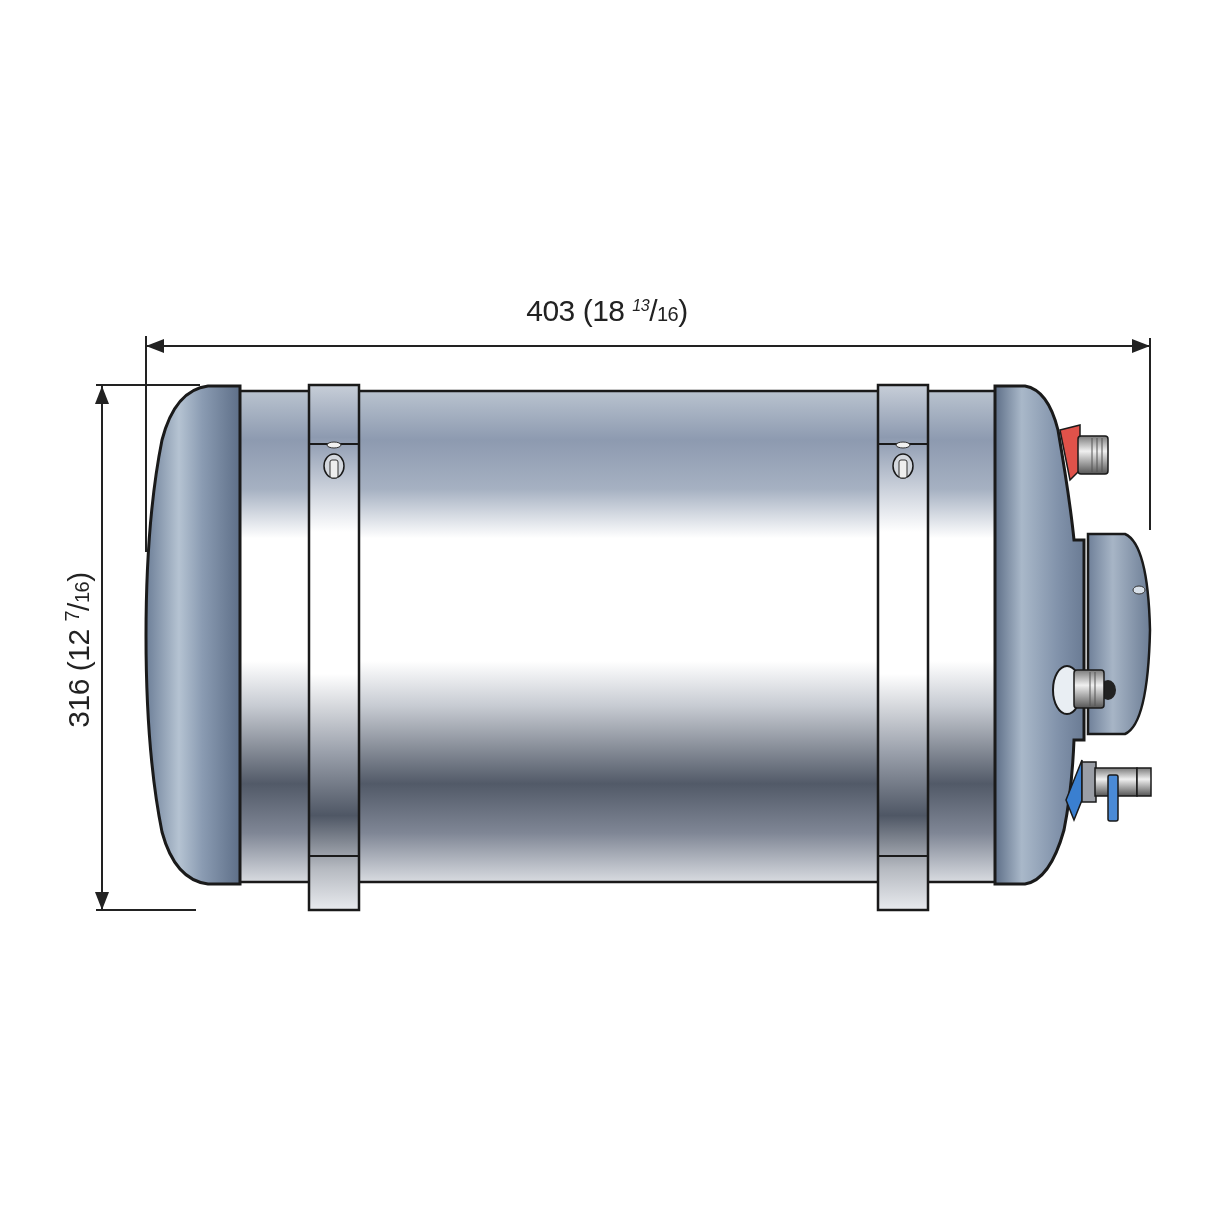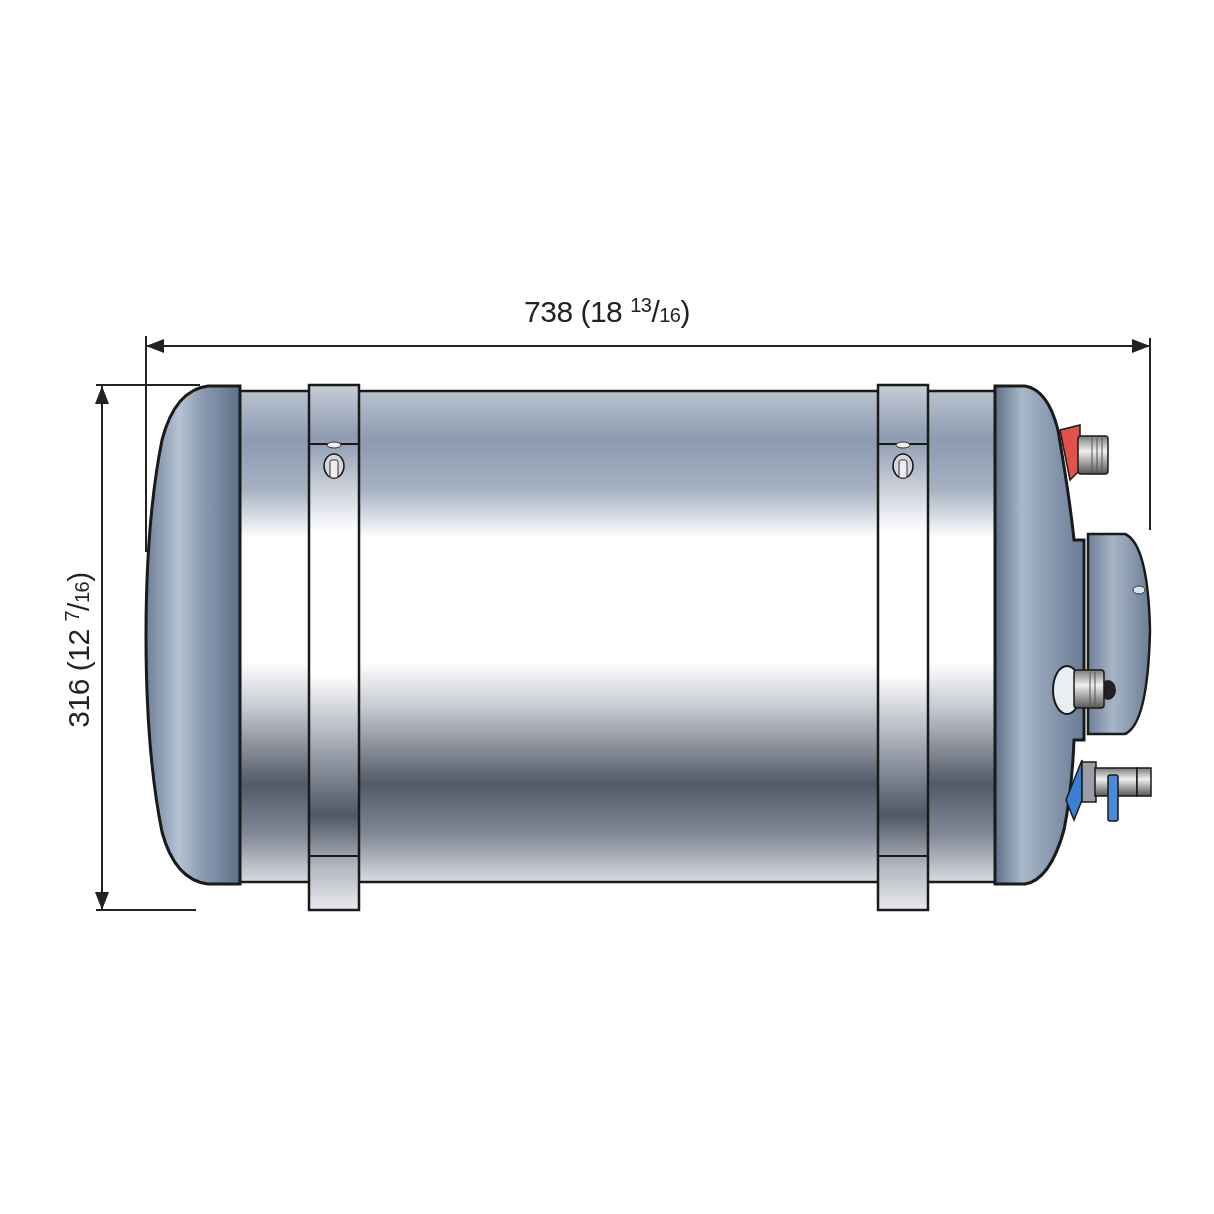--- a/index.html
+++ b/index.html
@@ -1,21 +1,21 @@
 <!DOCTYPE html>
 <html><head>
   <meta charset="utf-8">
   <style>
     html, body { margin: 0; padding: 0; background: #ffffff; }
     body { width: 1214px; height: 1214px; position: relative; overflow: hidden;
            font-family: "Liberation Sans", sans-serif; }
     .stage { position: absolute; left: 0; top: 0; width: 1214px; height: 1214px; }
     .dim-label-h { position: absolute; left: 0; width: 1214px; top: 294px; text-align: center;
                    font-size: 30px; color: #222; letter-spacing: -0.5px; }
-    .dim-label-h .sup { font-size: 20px; vertical-align: 10px; }
+    .dim-label-h .sup { font-size: 16px; vertical-align: 10px; font-style: italic; }
     .dim-label-h .sub { font-size: 20px; }
     .dim-label-v { position: absolute; left: 78px; top: 650px; transform: translate(-50%,-50%) rotate(-90deg);
                    font-size: 30px; color: #222; white-space: nowrap; letter-spacing: -0.5px; }
     .dim-label-v .sup { font-size: 20px; vertical-align: 10px; }
     .dim-label-v .sub { font-size: 20px; }
   </style>
 </head>
 <body>
 
 <div class="stage">
@@ -127,21 +127,21 @@
       <rect x="878" y="385" width="50" height="525" fill="url(#strap)" stroke="#1a1a1a" stroke-width="2.5"></rect>
       <line x1="878" y1="444" x2="928" y2="444" stroke="#1a1a1a" stroke-width="2"></line>
       <line x1="878" y1="856" x2="928" y2="856" stroke="#1a1a1a" stroke-width="2"></line>
       <ellipse cx="903" cy="445" rx="7" ry="3" fill="#f1f1f1" stroke="#333"></ellipse>
       <ellipse cx="903" cy="466" rx="10" ry="12" fill="#d4d8de" stroke="#1a1a1a" stroke-width="1.5"></ellipse>
       <rect x="899" y="460" width="8" height="18" fill="#eee" stroke="#333" rx="2"></rect>
     </g>
   </svg>
 
   <div class="dim-label-h">
-    <span>738</span>
+    <span>403</span>
     (<span>18</span>
     <span class="sup">13</span>/<span class="sub">16</span>)
   </div>
 
   <div class="dim-label-v">
     <span>316</span>
     (<span>12</span>
     <span class="sup">7</span>/<span class="sub">16</span>)
   </div>
 </div>

